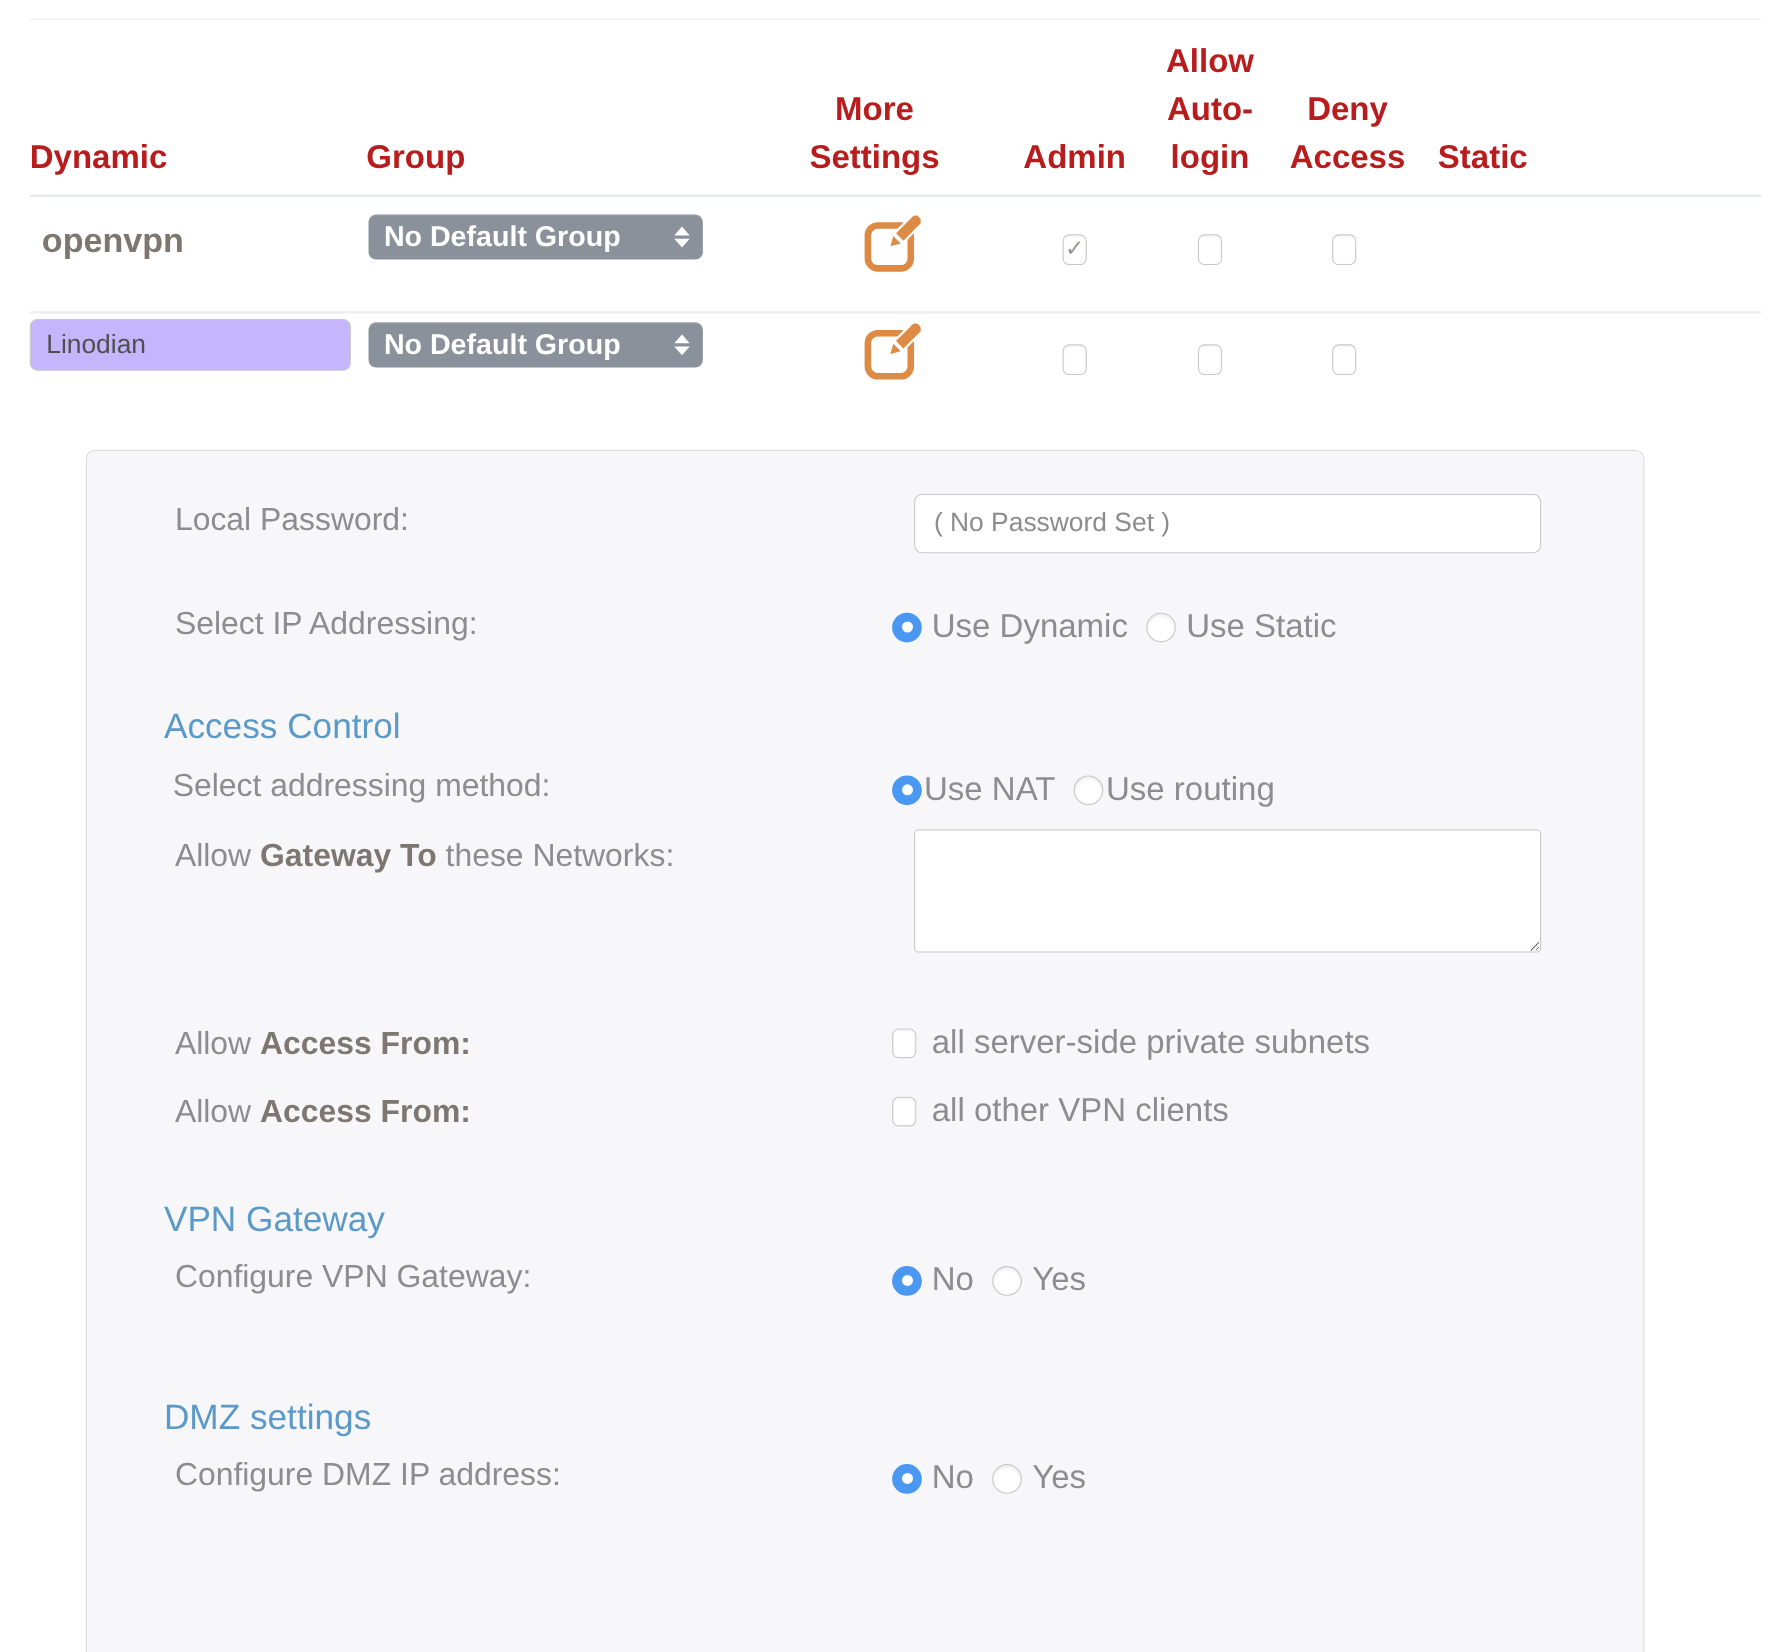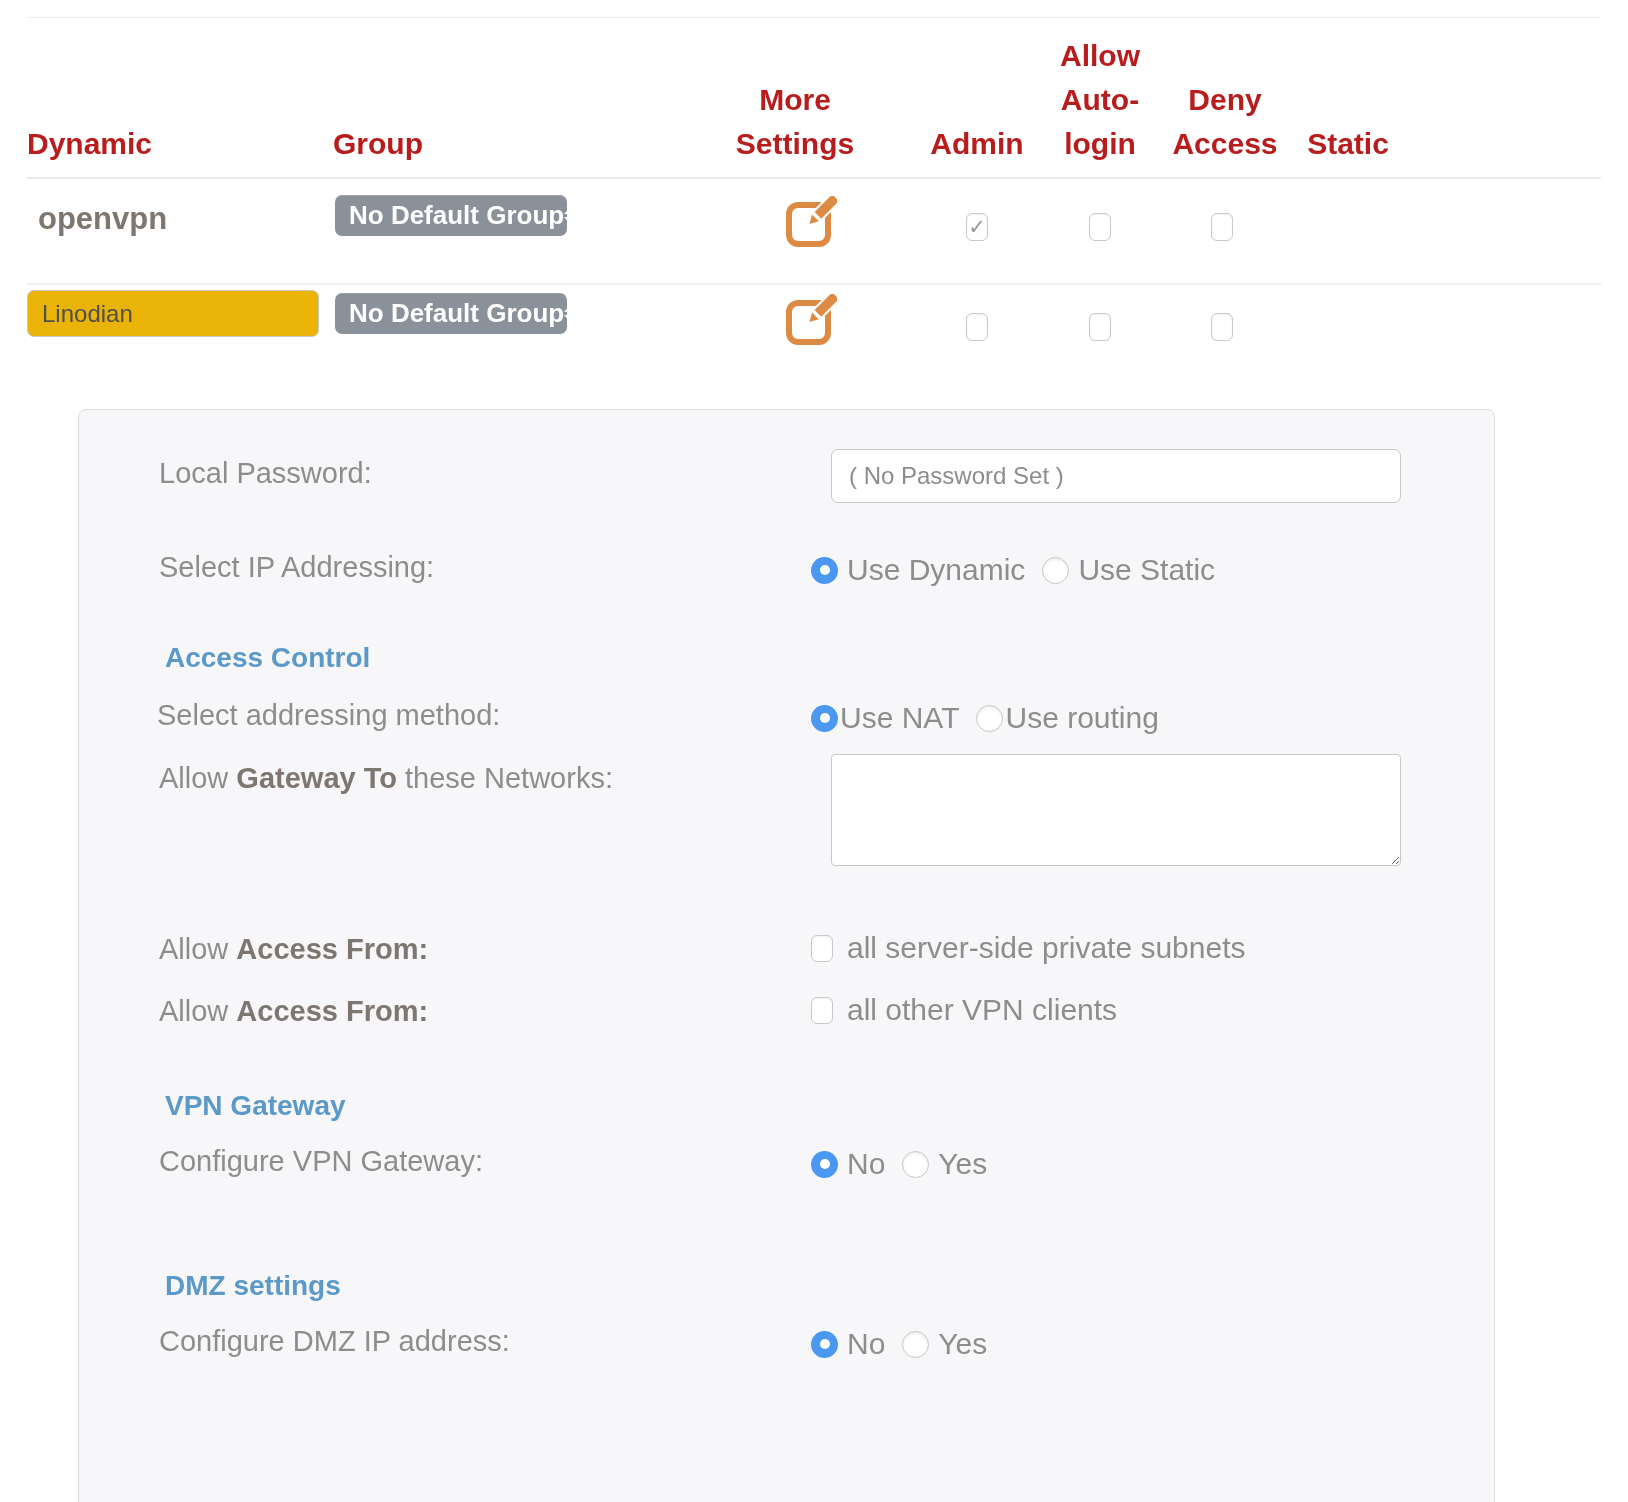--- a/index.html
+++ b/index.html
@@ -16,49 +16,49 @@
   .th-username{left:27px;top:122px;}
   .th-group{left:333px;top:122px;}
   .th-more{left:720px;top:78px;width:150px;}
   .th-admin{left:917px;top:122px;width:120px;}
   .th-auto{left:1040px;top:34px;width:120px;}
   .th-deny{left:1158px;top:78px;width:134px;}
   .th-delete{left:1283px;top:122px;width:130px;}
 
   .user-name{position:absolute;left:38px;top:201px;font-size:31px;font-weight:bold;color:#7e7770;}
 
-  .group-select{position:absolute;left:335px;width:232px;height:41px;background:#8a919b;
+  .group-select{position:absolute;left:335px;width:304px;height:41px;background:#8a919b;
     border-radius:7px;display:flex;align-items:center;justify-content:space-between;
     padding:0 12px 0 14px;box-sizing:border-box;cursor:pointer;box-shadow:inset 0 1px 0 rgba(255,255,255,.15);}
   .group-select .gtxt{color:#ffffff;font-size:26px;font-weight:bold;white-space:nowrap;}
   .arrows{display:flex;flex-direction:column;align-items:center;gap:3px;}
   .arrows .up{width:0;height:0;border-left:7px solid transparent;border-right:7px solid transparent;border-bottom:8px solid #ffffff;}
   .arrows .dn{width:0;height:0;border-left:7px solid transparent;border-right:7px solid transparent;border-top:8px solid #ffffff;}
   .sel1{top:195px;} .sel2{top:293px;}
 
   .edit-btn{position:absolute;width:52px;height:52px;cursor:pointer;}
   .edit1{left:785px;top:196px;} .edit2{left:785px;top:294px;}
 
   .cb{position:absolute;width:22px;height:28px;border:1.5px solid #c9c9c9;border-radius:6px;
       background:#fff;box-sizing:border-box;display:flex;align-items:center;justify-content:center;
       box-shadow:inset 0 1px 2px rgba(0,0,0,.06);cursor:pointer;}
   .cb .tick{font-size:21px;color:#96948f;line-height:1;transform:translateY(-1px);}
   .r1{top:213px;} .r2{top:313px;}
   .cadmin{left:966px;} .cauto{left:1089px;} .cdeny{left:1211px;}
 
   .name-input{position:absolute;left:27px;top:290px;width:292px;height:47px;box-sizing:border-box;
       border:1.5px solid #c9c9c9;border-radius:7px;font-family:"Liberation Sans",sans-serif;
-      font-size:24px;color:#4f4f4f;padding:0 14px;outline:none;background:#eab308;}
+      font-size:24px;color:#4f4f4f;padding:0 14px;outline:none;background:#c4b5fd;}
 
   
   .panel{position:absolute;left:78px;top:409px;width:1417px;height:1284px;background:#f7f7f9;
          border:1px solid #dbdbdb;border-radius:8px;box-sizing:border-box;}
   .plabel{position:absolute;left:80px;font-size:29px;color:#8d8d8d;white-space:nowrap;}
   .plabel b{color:#7d7671;}
-  .pheading{position:absolute;left:86px;font-size:28px;font-weight:bold;color:#5b99c8;white-space:nowrap;}
+  .pheading{position:absolute;left:70px;font-size:32px;font-weight:normal;color:#5b99c8;white-space:nowrap;}
 
   .pw-input{position:absolute;left:752px;top:39px;width:570px;height:54px;box-sizing:border-box;
       border:1.5px solid #c9c9c9;border-radius:7px;background:#fff;font-family:"Liberation Sans",sans-serif;
       font-size:24px;color:#8c8c8c;padding:0 17px;outline:none;}
 
   .ctrl-row{position:absolute;left:732px;display:flex;align-items:center;font-size:30px;color:#8d8d8d;}
   .radio{width:27px;height:27px;border-radius:50%;background:#fff;border:1px solid #c6c6c6;
          box-sizing:border-box;box-shadow:inset 0 2px 3px rgba(0,0,0,.07);position:relative;cursor:pointer;flex:none;}
   .radio.sel{background:#4a98f1;border:none;box-shadow:none;}
   .radio.sel::after{content:"";position:absolute;width:10px;height:10px;border-radius:50%;background:#fff;left:8.5px;top:8.5px;}

